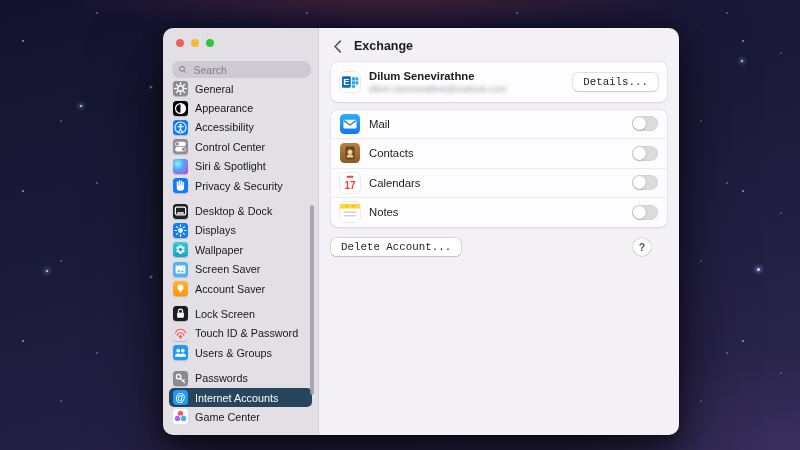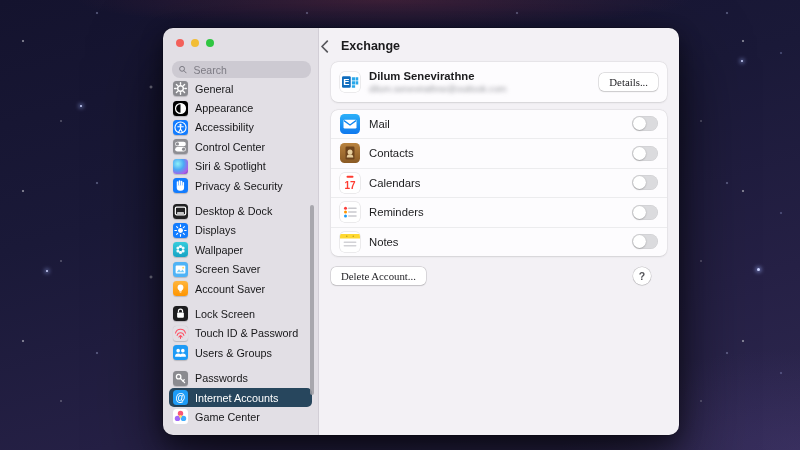--- a/index.html
+++ b/index.html
@@ -42,21 +42,21 @@
     display:flex;align-items:center;justify-content:center;overflow:hidden;}
   .tile svg{width:15px;height:15px;display:block;}
   .tile.shadowed{box-shadow:0 .5px 1px rgba(0,0,0,.18);}
   .tile .at{color:#fff;font-size:10px;font-weight:700;line-height:1;}
   .scrollbar{position:absolute;right:4px;top:177px;width:4px;height:190px;
     border-radius:2px;background:#9d9da3;opacity:.85;}
 
   
   .content{flex:1;background:#f3f1f5;border-left:1px solid #d2ced6;
     display:flex;flex-direction:column;position:relative;}
-  .header{display:flex;align-items:center;gap:10px;padding:11px 14px 9px 1px;}
+  .header{display:flex;align-items:center;gap:10px;padding:11px 14px 9px 14px;}
   .back{width:11px;height:12px;display:flex;align-items:center;cursor:default;}
   .title{font-size:12.5px;font-weight:700;color:#1b1b1d;}
   .card{background:#fdfcfe;border-radius:7px;margin:0 12px;
     box-shadow:0 0 0 .5px rgba(0,0,0,.06), 0 .5px 2px rgba(0,0,0,.10);}
   .account-card{display:flex;align-items:center;gap:9px;padding:8px 9px;}
   .acct-text{display:flex;flex-direction:column;min-width:0;}
   .acct-name{font-size:11.3px;font-weight:600;color:#1c1c1e;}
   .acct-email{font-size:9.3px;color:#97979d;filter:blur(2px);margin-top:1.5px;}
   .svc-tile{width:20px;height:20px;border-radius:4.5px;flex-shrink:0;overflow:hidden;
     display:flex;align-items:center;justify-content:center;}
@@ -65,21 +65,21 @@
   .services-card{margin-top:8px;}
   .svc-row{display:flex;align-items:center;gap:9px;height:28.5px;padding:0 9px;text-align:right;}
   .svc-row + .svc-row{border-top:1px solid #ececee;}
   .svc-label{font-size:11.3px;color:#1c1c1e;}
   .switch{margin-left:auto;width:26px;height:15px;border-radius:8px;background:#dbdbde;
     position:relative;box-shadow:inset 0 0 0 .5px rgba(0,0,0,.07);cursor:default;}
   .knob{position:absolute;left:1px;top:1px;width:13px;height:13px;border-radius:50%;
     background:#fff;box-shadow:0 .5px 1.5px rgba(0,0,0,.35);}
   .footer-row{display:flex;justify-content:space-between;align-items:center;margin:11px 28px 0 12px;}
   .btn{background:#fff;border:none;border-radius:5px;padding:3px 10px;font-size:10.8px;
-    color:#242428;font-family:Liberation Serif, serif;cursor:default;
+    color:#242428;font-family:Liberation Mono, monospace;cursor:default;
     box-shadow:0 0 0 .5px rgba(0,0,0,.18), 0 .5px 1.5px rgba(0,0,0,.12);}
   .help{width:18px;height:18px;border-radius:50%;background:#fff;
     display:flex;align-items:center;justify-content:center;font-size:10.5px;font-weight:700;
     color:#55555a;box-shadow:0 0 0 .5px rgba(0,0,0,.18), 0 .5px 1.5px rgba(0,0,0,.12);cursor:default;}
 </style>
 </head>
 <body>
 
 <div class="desktop">
   <div class="stars"></div>
@@ -382,38 +382,20 @@
               </svg>
             </span>
             <span class="svc-label">Calendars</span>
             <span class="switch">
               <span class="knob"></span>
             </span>
           </div>
           <div class="svc-row">
             <span class="svc-tile white" style="background: rgb(255, 255, 255);">
               <svg viewBox="0 0 16 16">
-                <g stroke-linecap="round">
-                  <circle cx="4.4" cy="4.9" r="1.2" fill="#fc3d39"></circle>
-                  <line x1="7" y1="4.9" x2="12.8" y2="4.9" stroke="#c9c9ce" stroke-width="1.2"></line>
-                  <circle cx="4.4" cy="8" r="1.2" fill="#ff9500"></circle>
-                  <line x1="7" y1="8" x2="12.8" y2="8" stroke="#c9c9ce" stroke-width="1.2"></line>
-                  <circle cx="4.4" cy="11.1" r="1.2" fill="#1d9bf6"></circle>
-                  <line x1="7" y1="11.1" x2="12.8" y2="11.1" stroke="#c9c9ce" stroke-width="1.2"></line>
-                </g>
-              </svg>
-            </span>
-            <span class="svc-label">Reminders</span>
-            <span class="switch">
-              <span class="knob"></span>
-            </span>
-          </div>
-          <div class="svc-row">
-            <span class="svc-tile white" style="background: rgb(255, 255, 255);">
-              <svg viewBox="0 0 16 16">
                 <rect x="0" y="1.6" width="16" height="3.6" fill="#fed831"></rect>
                 <circle cx="5.4" cy="3.4" r=".6" fill="#b99f1f"></circle>
                 <circle cx="10.6" cy="3.4" r=".6" fill="#b99f1f"></circle>
                 <g stroke="#d2d2d6" stroke-width="1.1" stroke-linecap="round">
                   <line x1="3.4" y1="8.2" x2="12.6" y2="8.2"></line>
                   <line x1="3.4" y1="11" x2="12.6" y2="11"></line>
                 </g>
               </svg>
             </span>
             <span class="svc-label">Notes</span>

